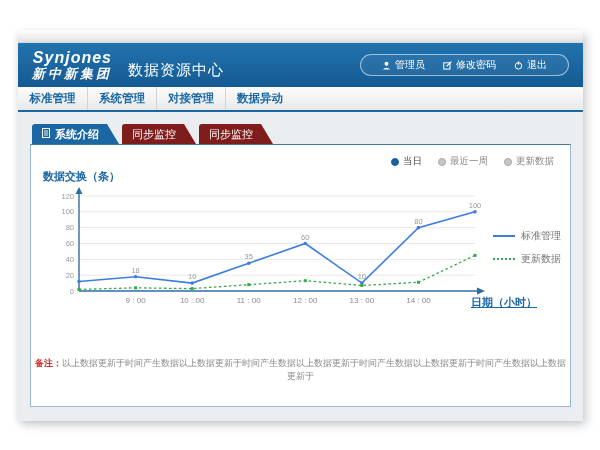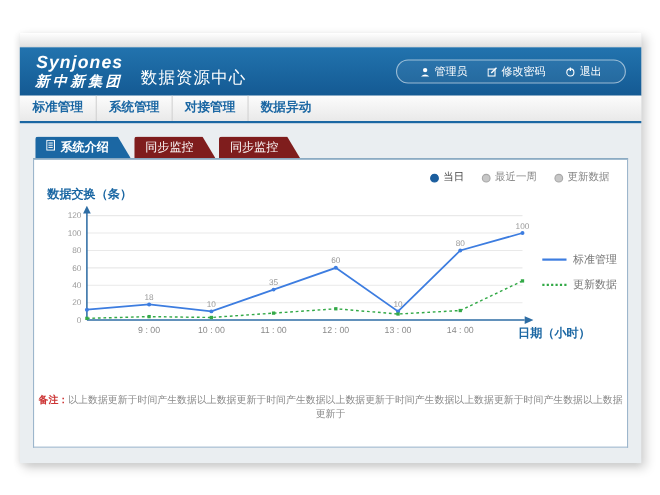--- a/index.html
+++ b/index.html
@@ -35,21 +35,21 @@
 
   .card { position:relative; background:#ffffff; height:263px; border:1px solid #9db6cc; border-top:1px solid #47799f; }
 
   .radio-row { position:absolute; top:10px; right:16px; display:flex; gap:16px; align-items:flex-end; }
   .radio-opt { display:flex; align-items:center; gap:4px; font-size:9.5px; color:#888; cursor:pointer; }
   .radio-opt.selected { color:#444; }
   .radio-dot { width:8px; height:8px; border-radius:50%; background:#c7c7c7; border:1px solid #a8a8a8; }
   .radio-opt.selected .radio-dot { background:#1b5e9e; border-color:#1b5e9e; }
 
   .y-title { position:absolute; top:24px; left:12px; font-size:11px; font-weight:bold; color:#1b67a3; }
-  .x-title { position:absolute; top:150px; left:440px; font-size:11px; font-weight:bold; color:#1b67a3; }
+  .x-title { position:absolute; top:150px; left:440px; font-size:11px; font-weight:bold; color:#1b67a3;text-decoration:underline; }
   svg.chart { position:absolute; top:42px; left:14px; }
 
   .legend-box { position:absolute; top:84px; left:462px; display:flex; flex-direction:column; gap:9px; }
   .legend-item { display:flex; align-items:center; gap:6px; font-size:10px; color:#777; cursor:pointer; white-space:nowrap; }
   .legend-line { width:22px; height:0; border-top:2px solid #3d7de0; }
   .legend-line.dotted { border-top:2px dotted #33a947; }
 
   .note { position:absolute; top:212px; left:0; width:100%; text-align:center; font-size:9px; color:#8a8a8a; }
   .note b { color:#cc3333; font-weight:bold; }
 </style>

